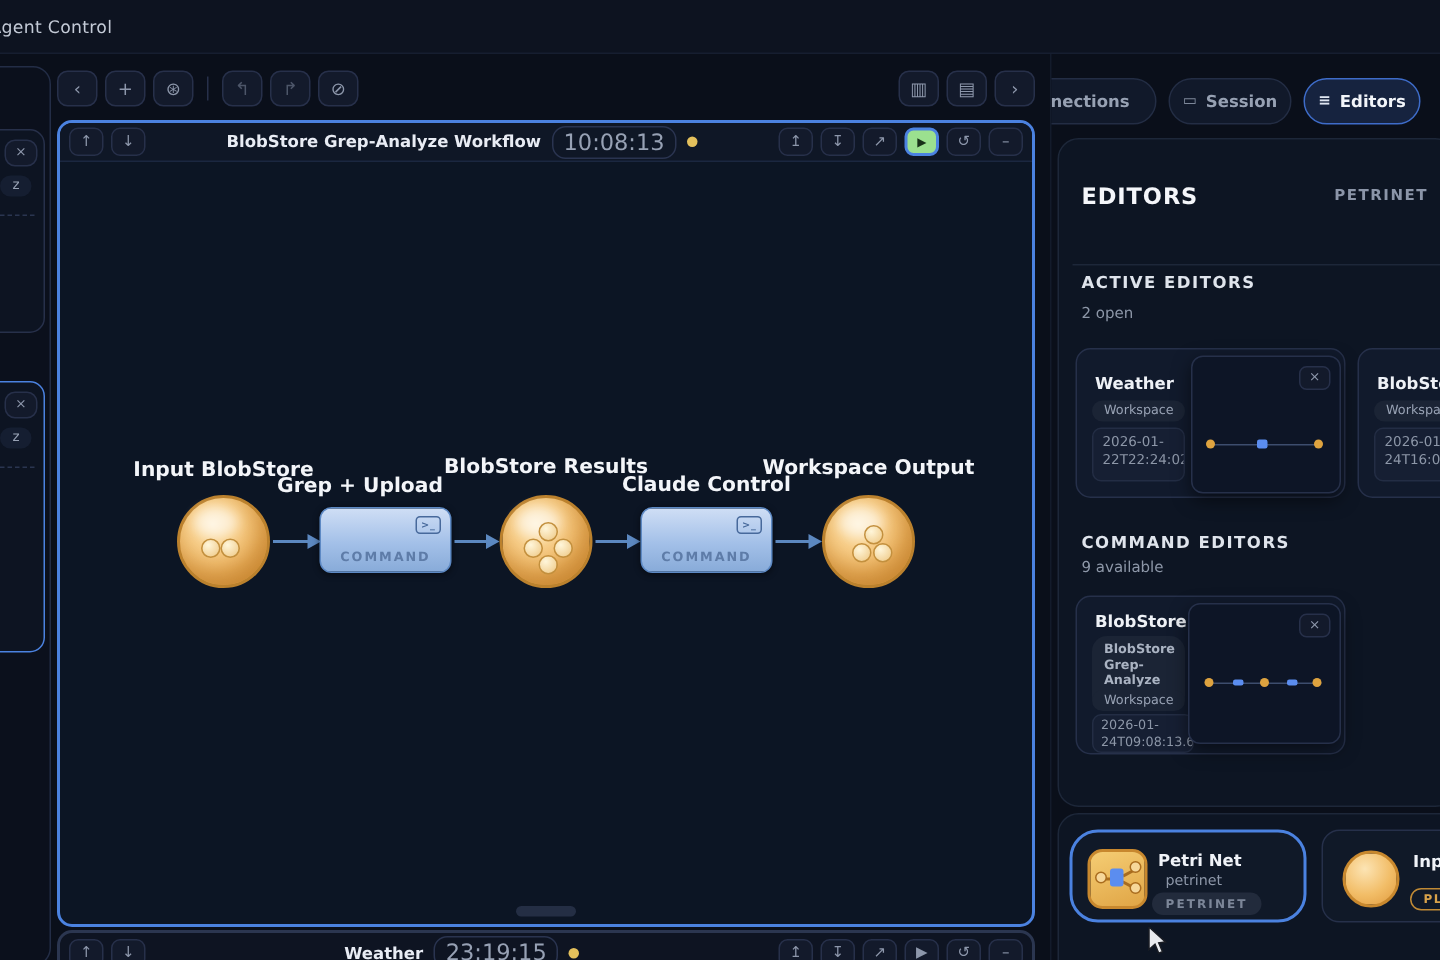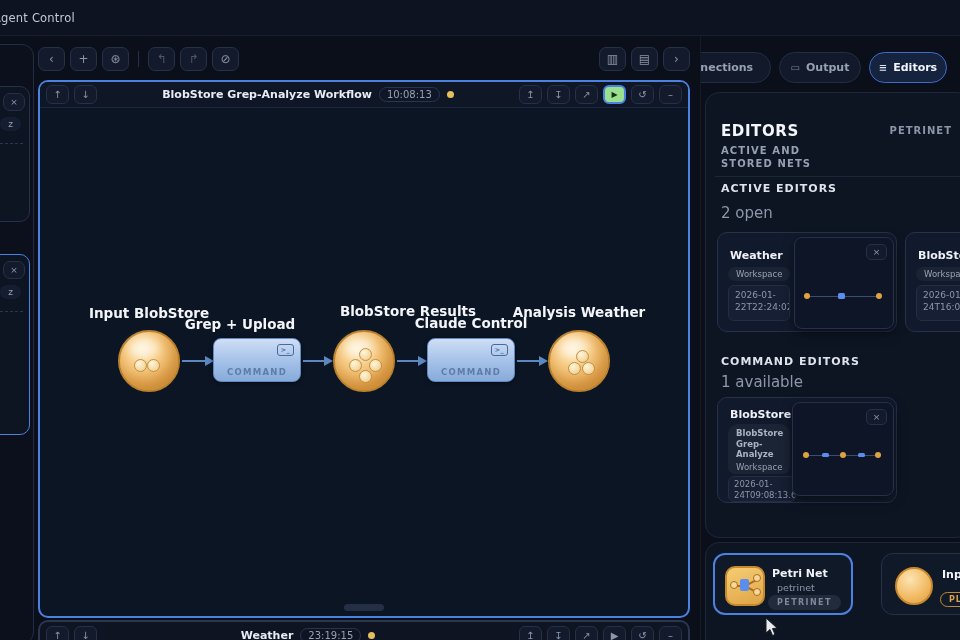--- a/index.html
+++ b/index.html
@@ -40,21 +40,21 @@
               display:flex; align-items:center; gap:5px; }
   .ctoolbar .spacer { flex:1; }
 
   .win { position:absolute; left:2px; top:44px; width:652px; height:538px;
          border:2px solid #4b82e0; border-radius:10px; background:#0c1524;
          overflow:hidden; }
   .wtitle { height:26px; display:flex; align-items:center; gap:5px; padding:0 6px;
             background:#0f1726; border-bottom:1px solid #1b2740; }
   .wtitle .wcenter { flex:1; display:flex; align-items:center; justify-content:center; gap:7px; }
   .wname { font-size:11px; font-weight:600; color:#e8ecf4; white-space:nowrap; }
-  .wtime { font-size:10px; color:#97a1b4; border:1px solid #2a3450; border-radius:9px;
+  .wtime { font-size:15px; color:#97a1b4; border:1px solid #2a3450; border-radius:9px;
            padding:1px 7px; }
   .ydot { width:7px; height:7px; border-radius:50%; background:#e3c05c; }
   .wbtn.play { background:#9be08f; color:#173018; border:2px solid #4b82e0;
                font-size:8px; }
 
   .cbody { position:relative; width:100%; height:508px; }
   .handle { position:absolute; left:50%; bottom:5px; transform:translateX(-50%);
             width:40px; height:7px; border-radius:4px; background:#242e44; }
 
   
@@ -100,21 +100,21 @@
            background:#0d1523; border:1px solid #1d2739; border-radius:14px; }
   .p-title { position:absolute; left:20px; top:86px; font-size:15px; font-weight:700;
              letter-spacing:.6px; color:#f4f6fa; }
   .p-corner { position:absolute; right:8px; top:89px; font-size:10px; font-weight:700;
               letter-spacing:1px; color:#8b95a8; }
   .p-sub { position:absolute; left:20px; top:108px; width:130px; font-size:10px;
            font-weight:700; letter-spacing:1.1px; color:#96a0b2; line-height:13px; }
   .p-div { position:absolute; left:14px; top:140px; width:246px; height:1px; background:#1d2739; }
   .sec-h { position:absolute; left:20px; font-size:11px; font-weight:700;
            letter-spacing:1px; color:#dfe4ec; }
-  .sec-s { position:absolute; left:20px; font-size:15px; color:#8d97a8; }
+  .sec-s { position:absolute; left:20px; font-size:10px; color:#8d97a8; }
 
   .ecard { position:absolute; height:100px; background:#111a2c; border:1px solid #26304a;
            border-radius:10px; }
   .ecard .et { position:absolute; left:12px; top:16px; font-size:11px; font-weight:700;
                color:#eef1f6; white-space:nowrap; }
   .wbadge { position:absolute; background:#1b2435; border-radius:9px; padding:2px 8px;
             font-size:8.5px; color:#98a2b4; white-space:nowrap; }
   .ts { position:absolute; background:#161f33; border:1px solid #232d44; border-radius:6px;
         padding:3px 6px; font-size:9px; line-height:12px; color:#8d97a8;
         white-space:pre-line; overflow:hidden; }
@@ -207,23 +207,23 @@
         <span class="btn wbtn">↗</span>
         <span class="btn wbtn play">▶</span>
         <span class="btn wbtn">↺</span>
         <span class="btn wbtn">–</span>
       </div>
 
       <div class="cbody">
 
         <span class="nlabel" style="left:109px; top:197px;">Input BlobStore</span>
         <span class="nlabel" style="left:200px; top:208px;">Grep + Upload</span>
-        <span class="nlabel" style="left:324px; top:195px;margin-left:44px;">BlobStore Results</span>
+        <span class="nlabel" style="left:324px; top:195px;">BlobStore Results</span>
         <span class="nlabel" style="left:431px; top:207px;">Claude Control</span>
-        <span class="nlabel" style="left:539px; top:196px;">Analysis Weather</span>
+        <span class="nlabel" style="left:539px; top:196px;">Workspace Output</span>
 
         <div class="place" style="left:78px; top:222px;">
           <span class="tok" style="left:14px; top:27px;"></span>
           <span class="tok" style="left:27px; top:27px;"></span>
         </div>
         <div class="arrow" style="left:142px; top:252px; width:24px;"></div>
 
         <div class="trans" style="left:173px; top:230px;">
           <span class="term">&gt;_</span>
           <span class="kind">COMMAND</span>
@@ -273,31 +273,30 @@
     </div>
   </div>
 
   <div class="sidebar">
 
     <div class="tab" style="left:-42px; width:112px;">
       <span>Connections</span>
     </div>
     <div class="tab" style="left:78px; width:82px;">
       <span class="ticon">▭</span>
-      <span>Output</span>
+      <span>Session</span>
     </div>
     <div class="tab active" style="left:168px; width:78px;">
       <span class="ticon" style="color:#dfe6f2;">≡</span>
       <span>Editors</span>
     </div>
 
     <div class="panel"></div>
     <span class="p-title">EDITORS</span>
     <span class="p-corner">PETRINET</span>
-    <span class="p-sub">ACTIVE AND STORED NETS</span>
     <span class="p-div"></span>
 
     <span class="sec-h" style="top:146px;">ACTIVE EDITORS</span>
     <span class="sec-s" style="top:168px;">2 open</span>
 
     <div class="ecard" style="left:16px; top:196px; width:180px;">
       <span class="et">Weather</span>
       <span class="wbadge" style="left:10px; top:34px;">Workspace</span>
       <span class="ts" style="left:10px; top:52px; width:62px; height:36px;">2026-01-
 22T22:24:02.4842</span>
@@ -311,42 +310,42 @@
     </div>
 
     <div class="ecard" style="left:204px; top:196px; width:100px;">
       <span class="et">BlobStore ...</span>
       <span class="wbadge" style="left:10px; top:34px;">Workspace</span>
       <span class="ts" style="left:10px; top:52px; width:80px; height:36px;">2026-01-
 24T16:07:22.9</span>
     </div>
 
     <span class="sec-h" style="top:319px;">COMMAND EDITORS</span>
-    <span class="sec-s" style="top:337px;">1 available</span>
+    <span class="sec-s" style="top:337px;">9 available</span>
 
     <div class="ecard" style="left:16px; top:361px; width:180px; height:106px;">
       <span class="et" style="top:10px;">BlobStore ...</span>
       <span class="nbadge" style="top:26px;">BlobStore Grep-Analyze Workflow</span>
       <span class="wbadge" style="left:10px; top:62px;">Workspace</span>
       <span class="ts" style="left:10px; top:78px; width:68px; height:26px; font-size:8.5px; line-height:11px; padding:2px 5px;">2026-01-
 24T09:08:13.6754</span>
       <div class="preview" style="left:74px; top:4px; width:102px; height:94px;">
         <span class="btn pv-x">×</span>
         <span class="pv-line" style="left:14px; top:52px; width:74px;"></span>
         <span class="pv-dot" style="left:10px; top:49px;"></span>
         <span class="pv-sq" style="left:29px; top:50px; height:4px;"></span>
         <span class="pv-dot" style="left:47px; top:49px;"></span>
         <span class="pv-sq" style="left:65px; top:50px; height:4px;"></span>
         <span class="pv-dot" style="left:82px; top:49px;"></span>
       </div>
     </div>
 
     <div class="tray"></div>
 
-    <div class="pcard sel" style="left:12px; width:140px;">
+    <div class="pcard sel" style="left:12px; width:158px;border-radius:19px;">
       <span class="pn-icon">
         <span class="g-line" style="left:8px; top:17px; width:10px;"></span>
         <span class="g-line" style="left:21px; top:13px; width:9px; transform:rotate(-28deg);"></span>
         <span class="g-line" style="left:21px; top:21px; width:9px; transform:rotate(28deg);"></span>
         <span class="g-dot" style="left:3px; top:13px;"></span>
         <span class="g-sq" style="left:13px; top:11px;"></span>
         <span class="g-dot" style="left:26px; top:6px;"></span>
         <span class="g-dot" style="left:26px; top:20px;"></span>
       </span>
       <span class="pc-title" style="left:57px; top:12px;">Petri Net</span>

